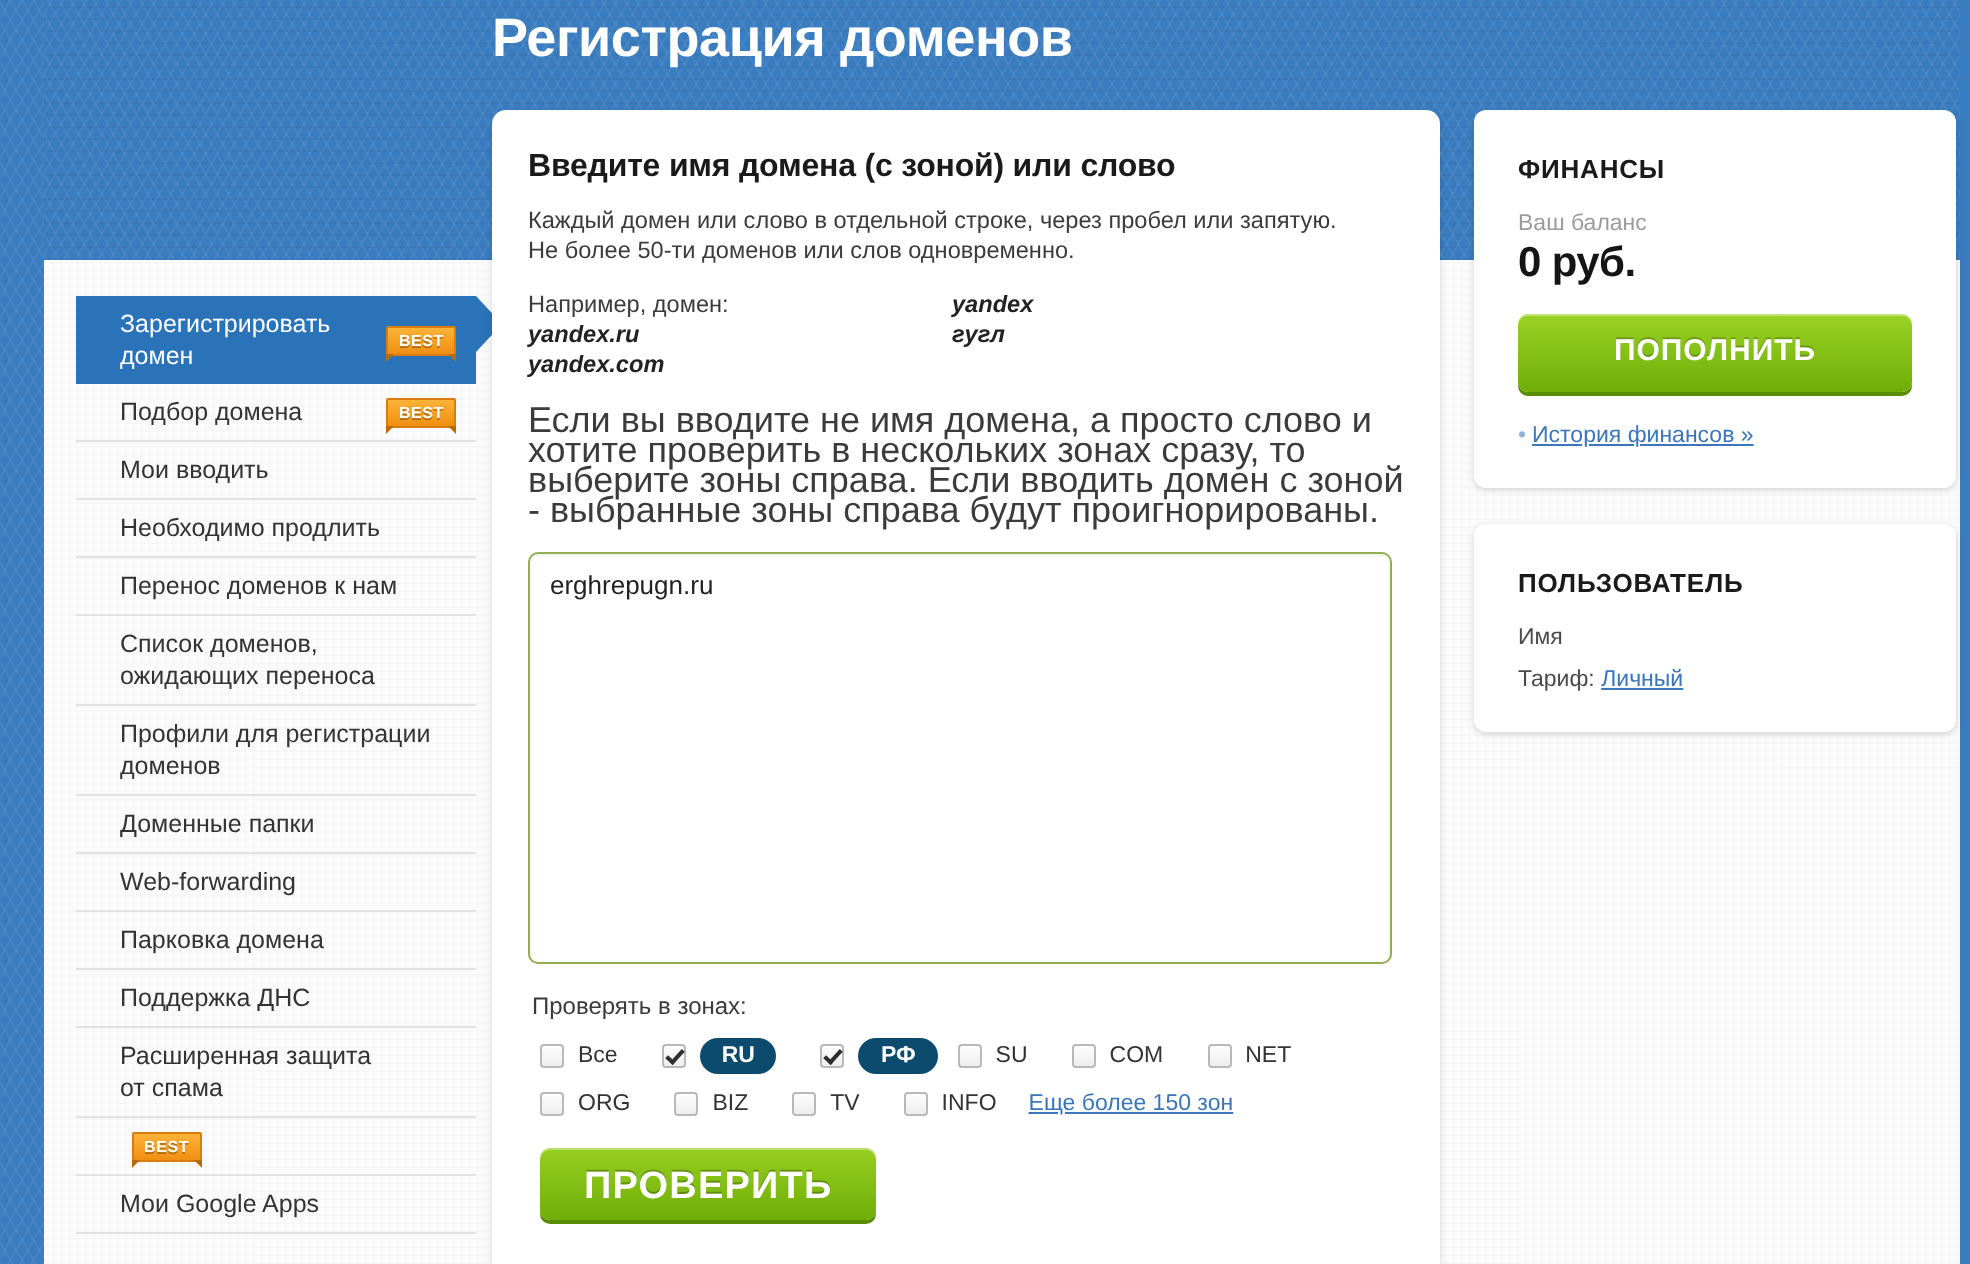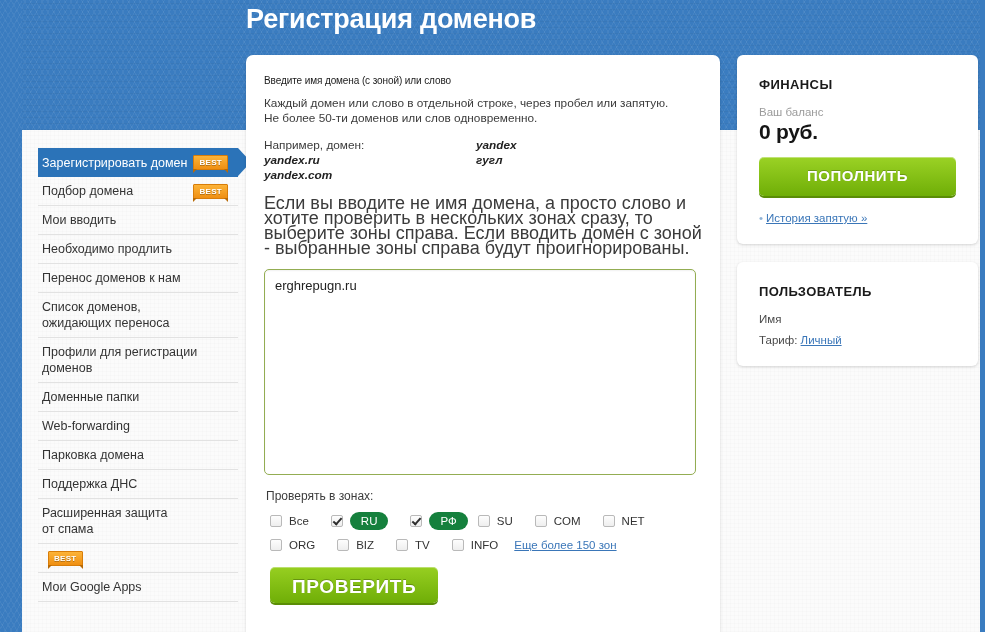--- a/index.html
+++ b/index.html
@@ -88,21 +88,21 @@
   
   .sidebar {
     position: absolute;
     left: 38px;
     top: 148px;
     width: 200px;
   }
   .nav-item {
     position: relative;
     box-sizing: border-box;
-    padding: 6px 10px 6px 4px;
+    padding: 6px 10px 6px 22px;
     border-bottom: 1px solid #e2e2e2;
     font-size: 12.5px;
     color: #333333;
     line-height: 16px;
     min-height: 29px;
     display: flex;
     align-items: center;
     cursor: pointer;
     background: transparent;
   }
@@ -174,22 +174,22 @@
     top: 55px;
     width: 474px;
     height: 577px;
     background: #ffffff;
     border-radius: 7px 7px 0 0;
     box-shadow: 0 1px 3px rgba(0,0,0,0.16);
     box-sizing: border-box;
     padding: 20px 18px 0 18px;
   }
   .panel-title {
-    font-size: 10px;
-    font-weight: normal;
+    font-size: 16px;
+    font-weight: bold;
     color: #1a1a1a;
     margin: 0 0 10px 0;
     letter-spacing: -0.1px;
   }
   .panel-desc {
     font-size: 11.8px;
     color: #3b3b3b;
     line-height: 15px;
     margin-bottom: 12px;
   }
@@ -272,26 +272,26 @@
     width: 3px;
     height: 7px;
     border: solid #2e2e2e;
     border-width: 0 2px 2px 0;
     transform: rotate(42deg);
   }
   .zone .zname {
     white-space: nowrap;
   }
   .zone .zname.pill {
-    background: #15803d;
+    background: #0c4a6e;
     color: #ffffff;
     border-radius: 11px;
     padding: 2px 11px;
     font-size: 11.5px;
-    font-weight: normal;
+    font-weight: bold;
     line-height: 14px;
   }
   .zone-more {
     font-size: 11.5px;
     color: #3a76b8;
     text-decoration: underline;
     cursor: pointer;
     margin-left: 2px;
   }
 
@@ -527,21 +527,21 @@
     <button class="check-btn">ПРОВЕРИТЬ</button>
   </section>
 
   <aside class="right-col">
 
     <div class="card">
       <div class="card-title">ФИНАНСЫ</div>
       <div class="balance-label">Ваш баланс</div>
       <div class="balance-value">0 руб.</div>
       <button class="topup-btn">ПОПОЛНИТЬ</button>
-      <div class="bullet-link"><span class="dot">•</span><a>История запятую »</a></div>
+      <div class="bullet-link"><span class="dot">•</span><a>История финансов »</a></div>
     </div>
 
     <div class="card">
       <div class="card-title">ПОЛЬЗОВАТЕЛЬ</div>
       <div class="user-line">Имя</div>
       <div class="user-line"><span>Тариф:</span> <a>Личный</a></div>
     </div>
 
   </aside>
 

